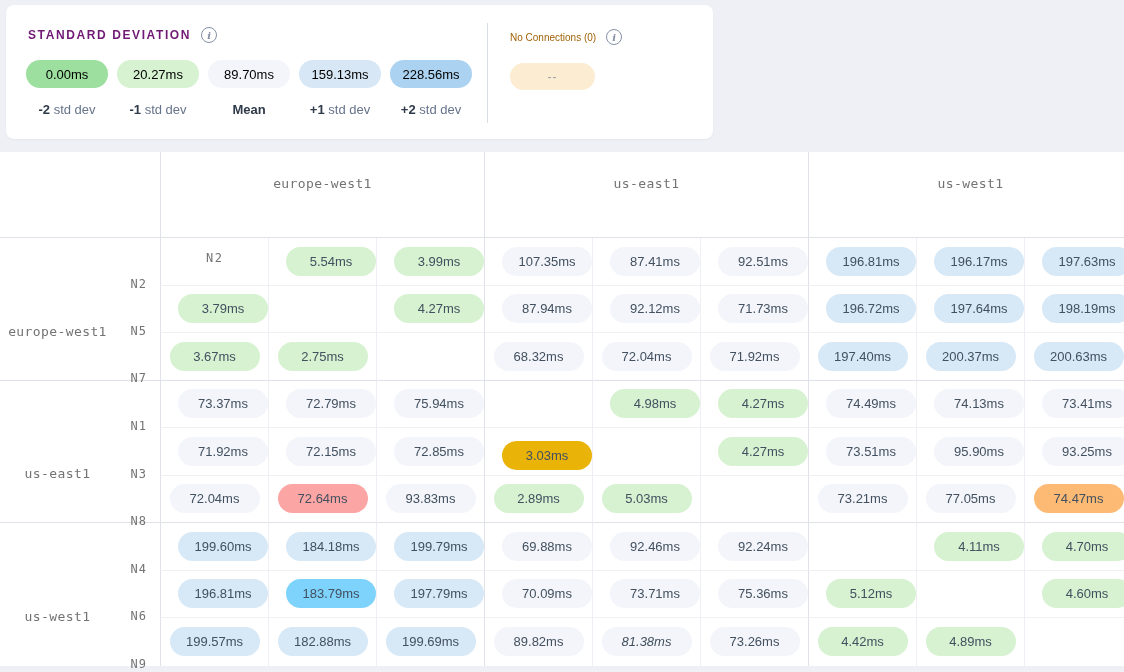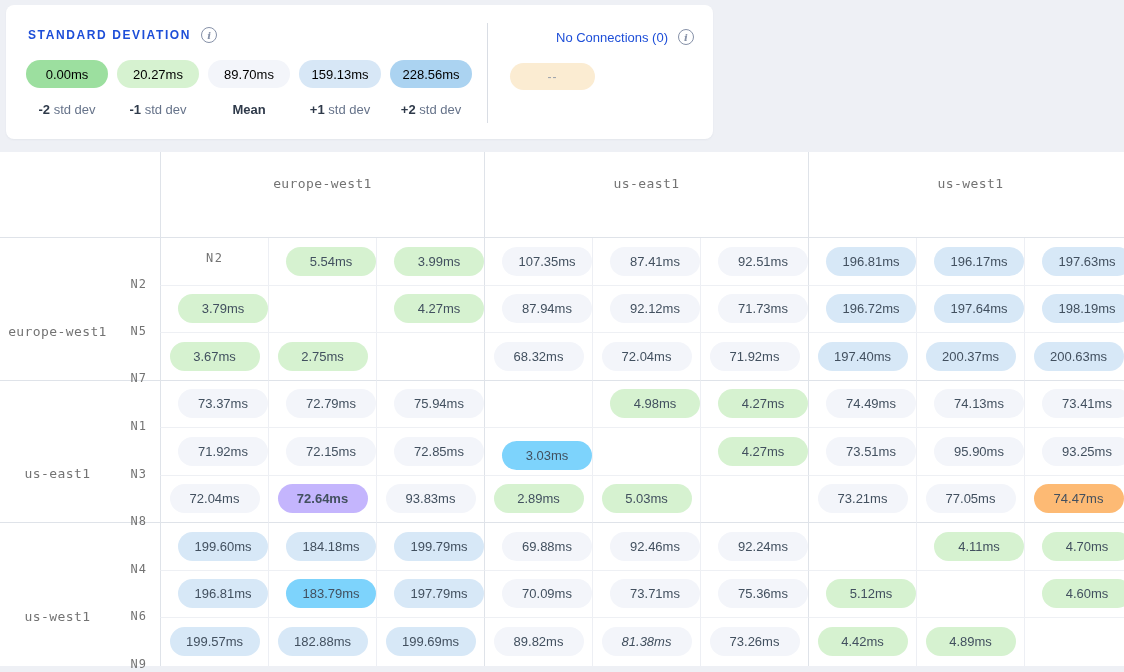--- a/index.html
+++ b/index.html
@@ -19,21 +19,21 @@
     background:#ffffff;
     border-radius:8px;
     box-shadow:0 1px 2px rgba(40,50,70,0.05);
   }
   .legend-title-row {
     position:absolute; left:22px; top:22px;
     display:flex; align-items:center; gap:10px;
   }
   .legend-title {
     font-size:12px; font-weight:bold; letter-spacing:1.6px;
-    color:#1d4ed8;
+    color:#701a75;
   }
   .info-icon {
     width:16px; height:16px; border:1.4px solid #8691a8;
     border-radius:50%;
     color:#8691a8; font-size:10px; font-weight:bold;
     display:flex; align-items:center; justify-content:center;
     font-family:"DejaVu Serif", serif; font-style:italic;
     cursor:pointer; flex:0 0 auto;
   }
   .legend-pills {
@@ -50,21 +50,21 @@
   .legend-label b { color:#2f3a4a; }
 
   .card-divider {
     position:absolute; left:481px; top:18px;
     width:1px; height:100px; background:#d9dde4;
   }
   .noconn {
     position:absolute; left:504px; top:24px;
   }
   .noconn-title-row { display:flex; align-items:center; gap:10px; }
-  .noconn-title { font-size:13px; color:#1d4ed8;margin-left:46px; }
+  .noconn-title { font-size:10px; color:#a16207; }
   .noconn-pill {
     margin-top:18px;
     width:85px; height:27px; border-radius:14px;
     display:flex; align-items:center; justify-content:center;
     font-size:12px; color:#9aa1ab; letter-spacing:1px;
   }
 
   
   #matrix {
     position:absolute; left:0; top:152px;
@@ -301,21 +301,21 @@
     <div class="m-cell gl rb-light">
       <div class="pill" style="background: rgb(243, 245, 250);">71.92ms</div>
     </div>
     <div class="m-cell rb-light">
       <div class="pill" style="background: rgb(243, 245, 250);">72.15ms</div>
     </div>
     <div class="m-cell rb-light">
       <div class="pill" style="background: rgb(243, 245, 250);">72.85ms</div>
     </div>
     <div class="m-cell gl rb-light">
-      <div class="pill" style="background: #7dd3fc; margin-top: 8px;">3.03ms</div>
+      <div class="pill" style="background: #eab308; margin-top: 8px;">3.03ms</div>
     </div>
     <div class="m-cell rb-light"></div>
     <div class="m-cell rb-light">
       <div class="pill" style="background: rgb(214, 242, 208);">4.27ms</div>
     </div>
     <div class="m-cell gl rb-light">
       <div class="pill" style="background: rgb(243, 245, 250);">73.51ms</div>
     </div>
     <div class="m-cell rb-light">
       <div class="pill" style="background: rgb(243, 245, 250);">95.90ms</div>
@@ -324,21 +324,21 @@
       <div class="pill" style="background: rgb(243, 245, 250);">93.25ms</div>
     </div>
     <div class="m-label rb-strong">
       <div class="m-row-region mono"></div>
       <div class="m-row-node mono">N8</div>
     </div>
     <div class="m-cell gl rb-strong">
       <div class="pill" style="background: rgb(243, 245, 250);">72.04ms</div>
     </div>
     <div class="m-cell rb-strong">
-      <div class="pill" style="background: #c4b5fd; font-weight: bold;">72.64ms</div>
+      <div class="pill" style="background: #fca5a5;">72.64ms</div>
     </div>
     <div class="m-cell rb-strong">
       <div class="pill" style="background: rgb(243, 245, 250);">93.83ms</div>
     </div>
     <div class="m-cell gl rb-strong">
       <div class="pill" style="background: rgb(214, 242, 208);">2.89ms</div>
     </div>
     <div class="m-cell rb-strong">
       <div class="pill" style="background: rgb(214, 242, 208);">5.03ms</div>
     </div>

